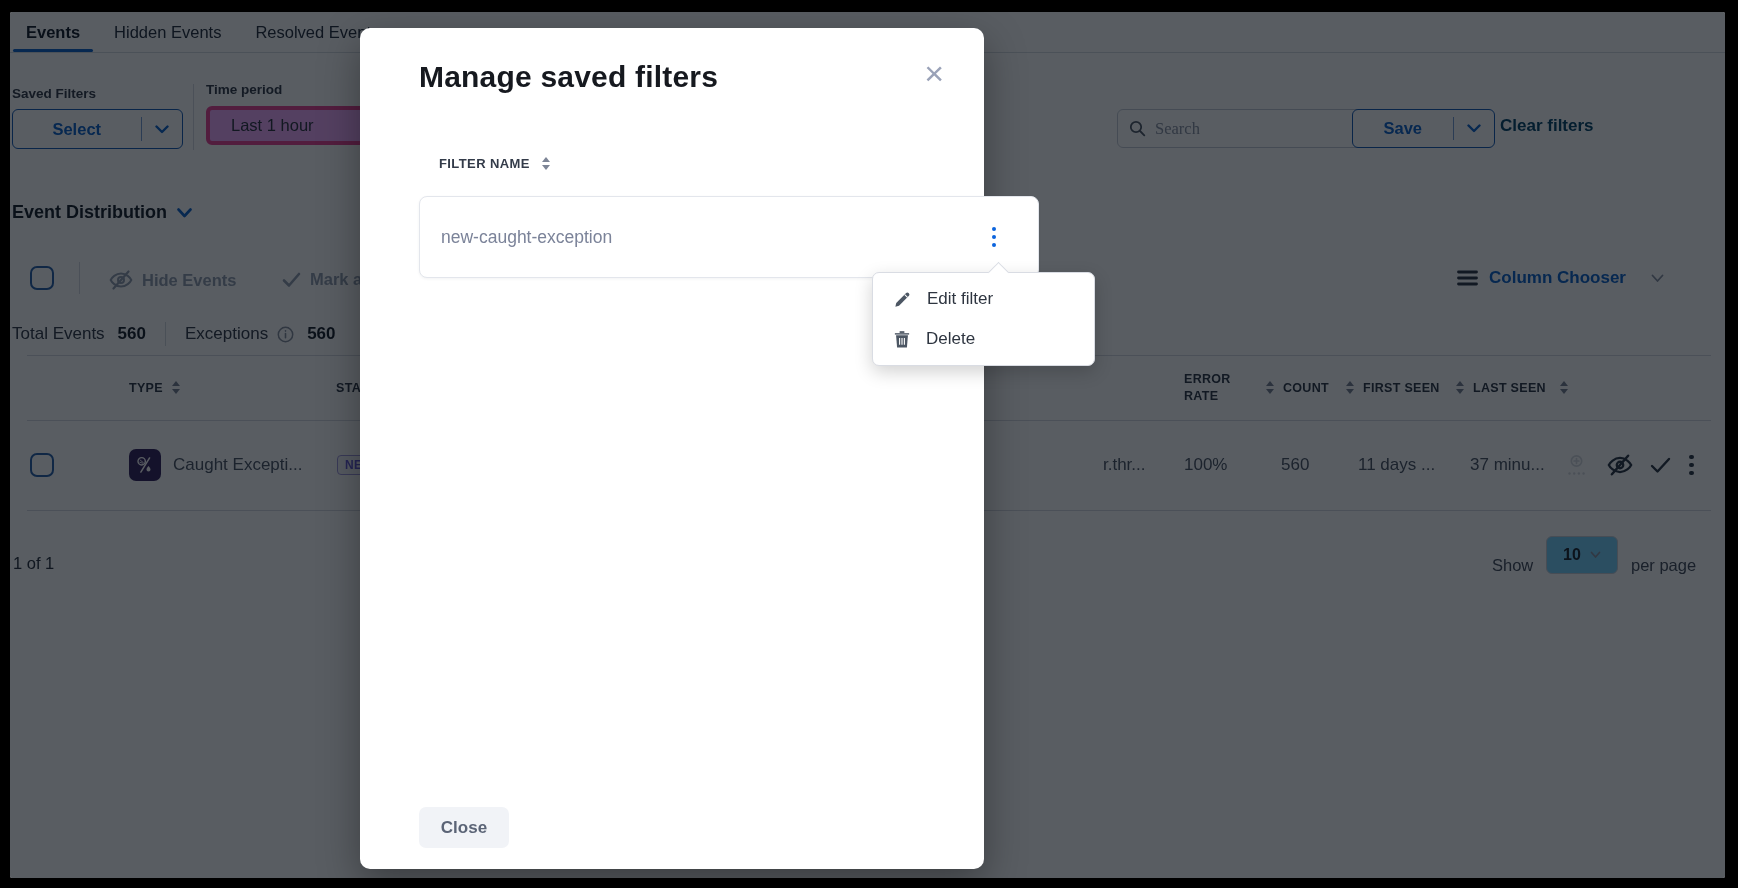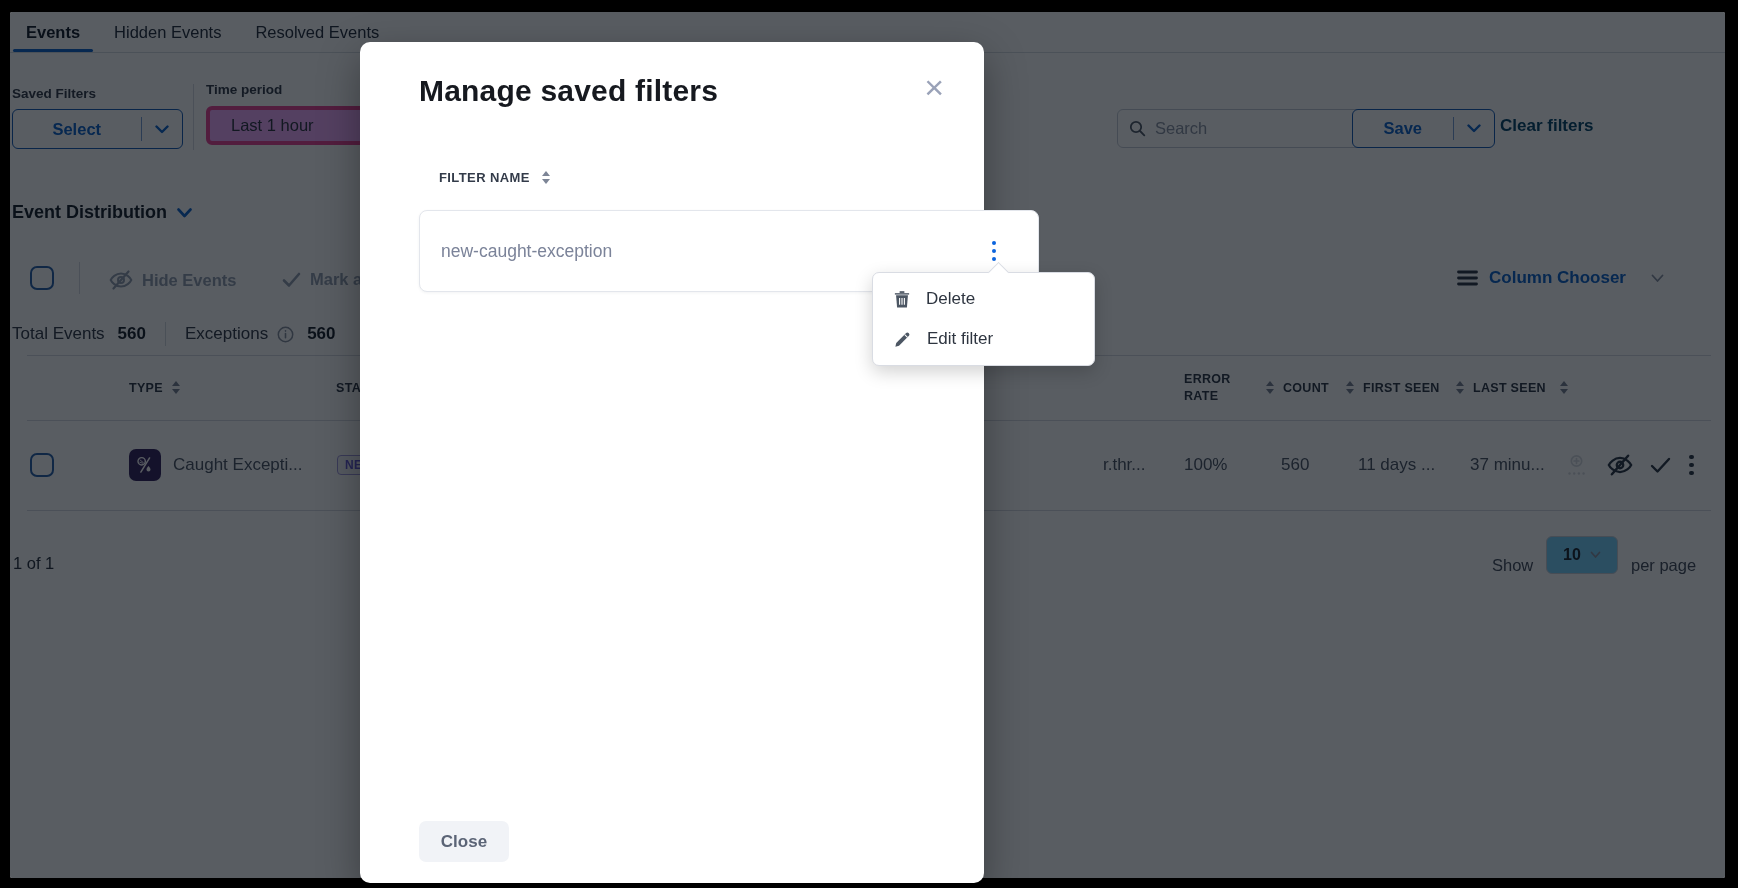--- a/index.html
+++ b/index.html
@@ -69,21 +69,21 @@
   .kebab.blue i { background:#0b64dd; }
 
   .pager { position:absolute; font-size:16.5px; color:#2e3642; }
   .page-size-box { position:absolute; display:flex; align-items:center; justify-content:center;
          gap:9px; width:72px; height:38px; border:1px solid #cbd1da; border-radius:6px;
          background:#7dd3fc; font-size:16px; font-weight:600; color:#242b36; cursor:pointer; }
 
   
   .overlay { position:absolute; inset:0; background:rgba(0,6,14,0.65); z-index:40; }
 
-  .modal { position:absolute; left:360px; top:42px; width:624px; height:841px; background:#fff;
+  .modal { position:absolute; left:360px; top:28px; width:624px; height:841px; background:#fff;
          border-radius:10px; box-shadow:0 14px 40px rgba(0,0,0,.35); z-index:60; }
   .modal-title { position:absolute; left:59px; top:32px; font-size:30px; font-weight:700;
          color:#16191f; letter-spacing:.2px; }
   .modal-close { position:absolute; right:34px; top:22px; font-size:34px; font-weight:300;
          color:#9aa2b8; cursor:pointer; line-height:1; padding:6px; }
   .modal-col-hdr { position:absolute; left:79px; top:128px; display:flex; align-items:center;
          gap:12px; font-size:13px; font-weight:700; color:#333b49; letter-spacing:.4px; }
   .filter-card { position:absolute; left:59px; top:168px; width:620px; height:82px;
          border:1px solid #e3e6ec; border-radius:8px; background:#fff;
          box-shadow:0 1px 3px rgba(40,50,70,.06); display:flex; align-items:center; }
@@ -125,21 +125,21 @@
             <path d="M1.5 1.5 7 7l5.5-5.5" fill="none" stroke="#1467cc" stroke-width="2.4" stroke-linecap="round" stroke-linejoin="round"></path>
           </svg>
       </span>
     </div>
 
     <div class="v-divider" style="left:183px;top:72px;height:66px;"></div>
 
     <div class="field-label" style="position:absolute;left:196px;top:70px;">Time period</div>
     <div class="text-input" style="left:196px;top:94px;width:262px;height:39px;">Last 1 hour</div>
 
-    <div class="search-box" style="left:1107px;top:97px;width:262px;height:39px;">
+    <div class="search-box" style="left:1107px;top:97px;width:262px;height:39px;font-family:Liberation Serif, serif;">
       <span>
         <svg width="17" height="17" viewBox="0 0 17 17">
             <circle cx="7" cy="7" r="5.2" fill="none" stroke="#555e6c" stroke-width="1.8"></circle>
             <path d="M11 11l4.3 4.3" stroke="#555e6c" stroke-width="1.8" stroke-linecap="round"></path>
           </svg>
       </span>
       <input type="text" placeholder="Search" style="">
     </div>
 
     <div class="split-btn" style="left:1342px;top:97px;width:143px;height:39px;">
@@ -327,29 +327,29 @@
           <i></i>
         </span>
     </div>
 
     <button class="modal-close-btn">Close</button>
   </div>
 
   <div class="ctx-menu">
     <div class="ctx-caret"></div>
     <div class="ctx-item">
+      <svg width="19" height="19" viewBox="0 0 24 24">
+        <path d="M3 21l1.1-4.6L16.6 3.9a2.2 2.2 0 0 1 3.1 0l.4.4a2.2 2.2 0 0 1 0 3.1L7.6 19.9 3 21z" fill="#4c5663"></path>
+        <path d="M14.8 5.7l3.5 3.5" stroke="#fff" stroke-width="1.3"></path>
+      </svg>
+      <span>Edit filter</span>
+    </div>
+    <div class="ctx-item">
       <svg width="18" height="19" viewBox="0 0 22 24">
         <path d="M3.5 6.5h15L17.2 22H4.8L3.5 6.5z" fill="#4c5663"></path>
         <path d="M2 4h18v1.8H2z" fill="#4c5663"></path>
         <path d="M8 1.5h6v2.2H8z" fill="#4c5663"></path>
         <path d="M8 10v8.5M11 10v8.5M14 10v8.5" stroke="#fff" stroke-width="1.4"></path>
       </svg>
       <span>Delete</span>
     </div>
-    <div class="ctx-item">
-      <svg width="19" height="19" viewBox="0 0 24 24">
-        <path d="M3 21l1.1-4.6L16.6 3.9a2.2 2.2 0 0 1 3.1 0l.4.4a2.2 2.2 0 0 1 0 3.1L7.6 19.9 3 21z" fill="#4c5663"></path>
-        <path d="M14.8 5.7l3.5 3.5" stroke="#fff" stroke-width="1.3"></path>
-      </svg>
-      <span>Edit filter</span>
-    </div>
   </div>
 </div>
 
 </body></html>

